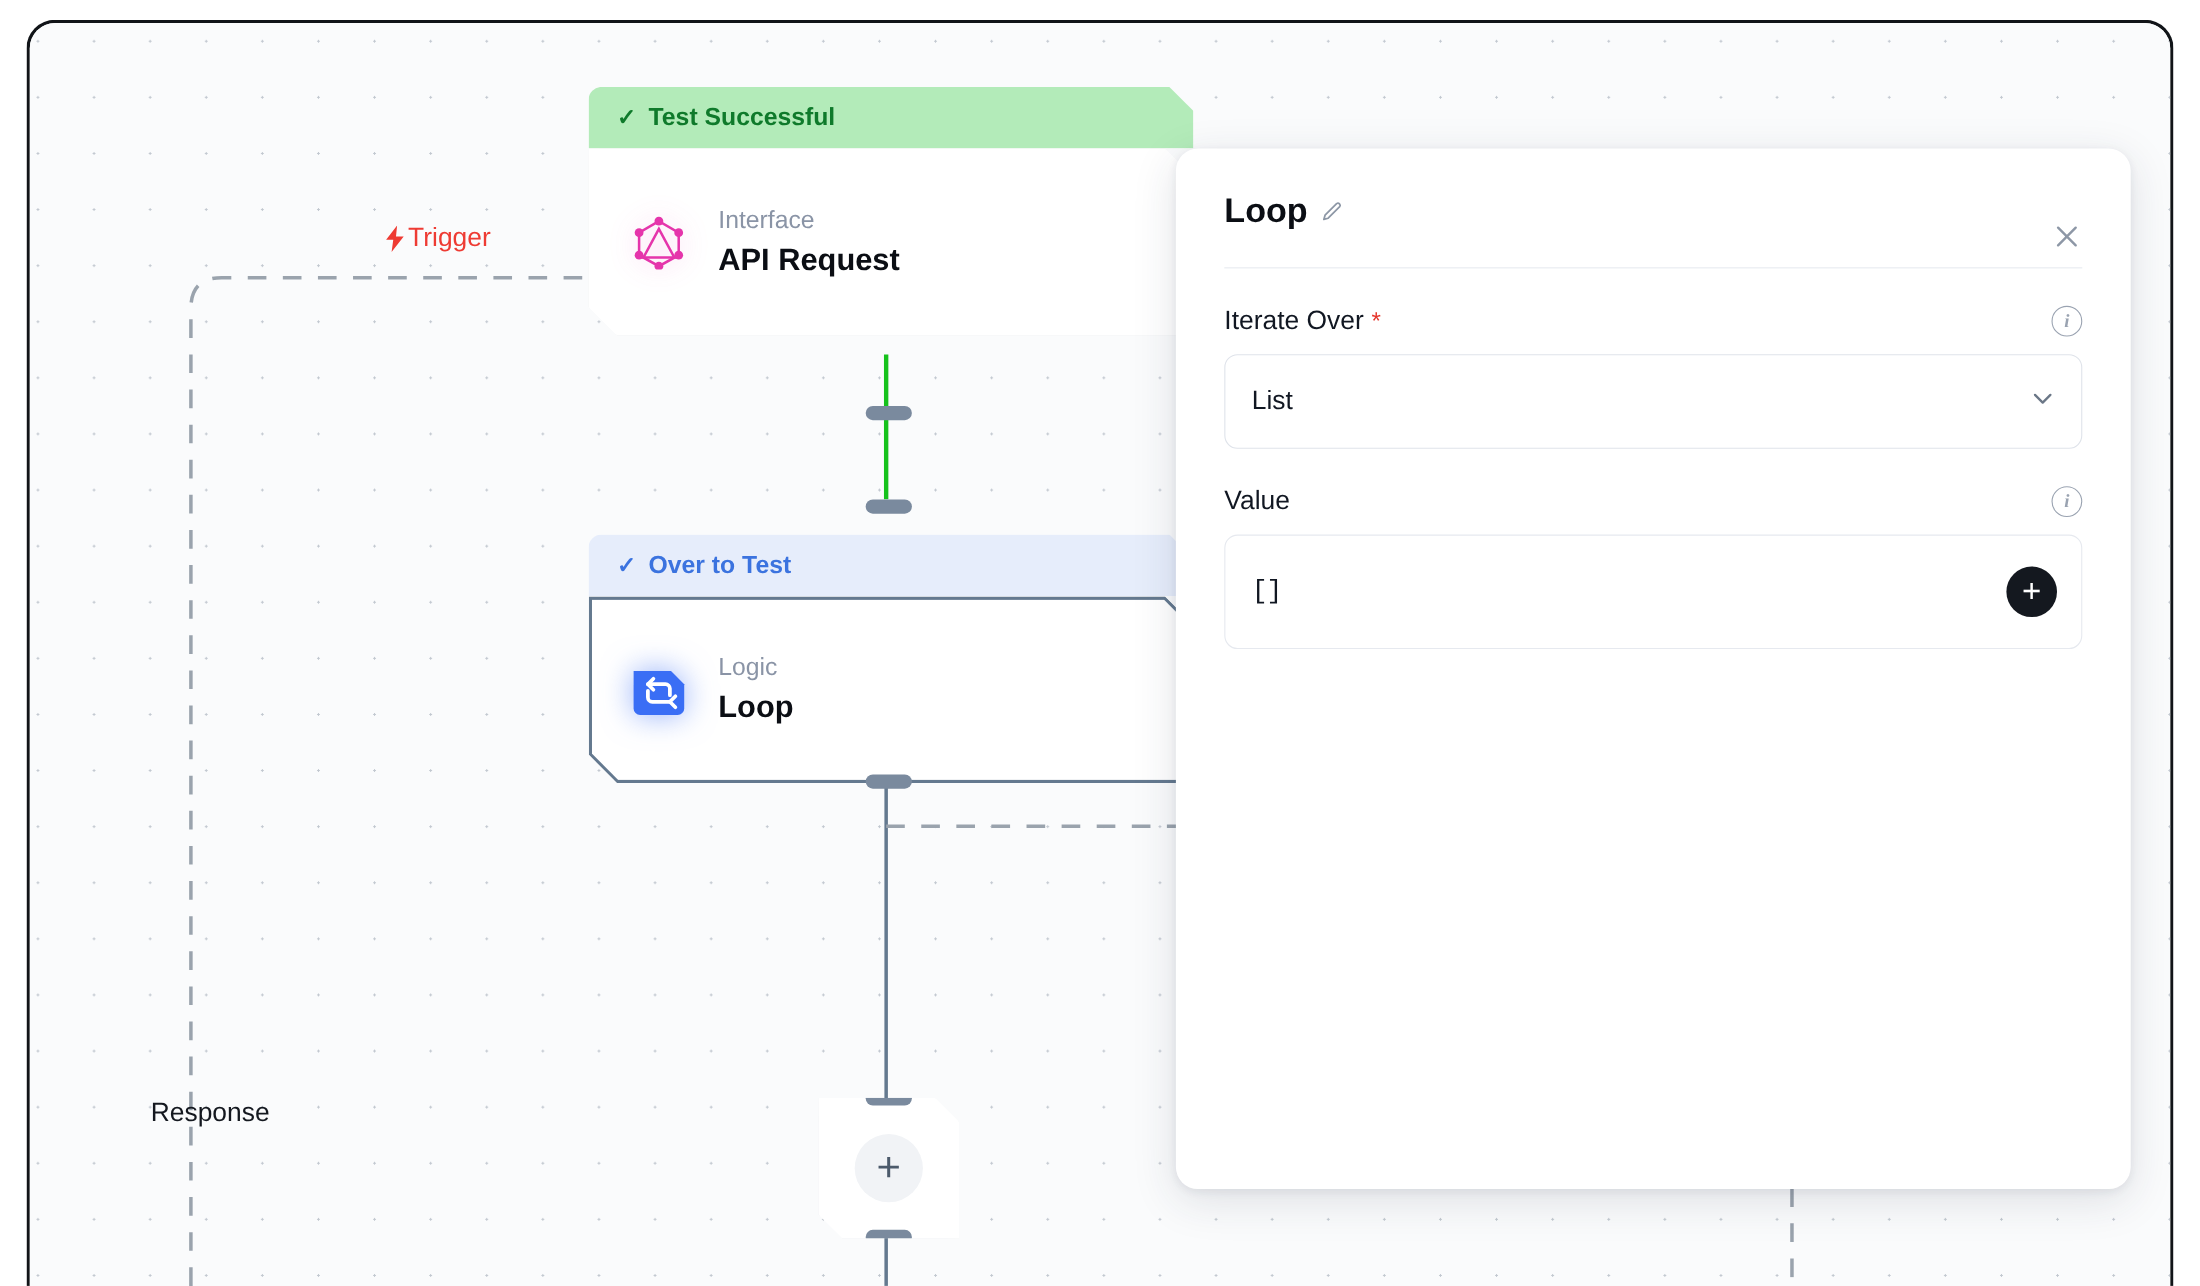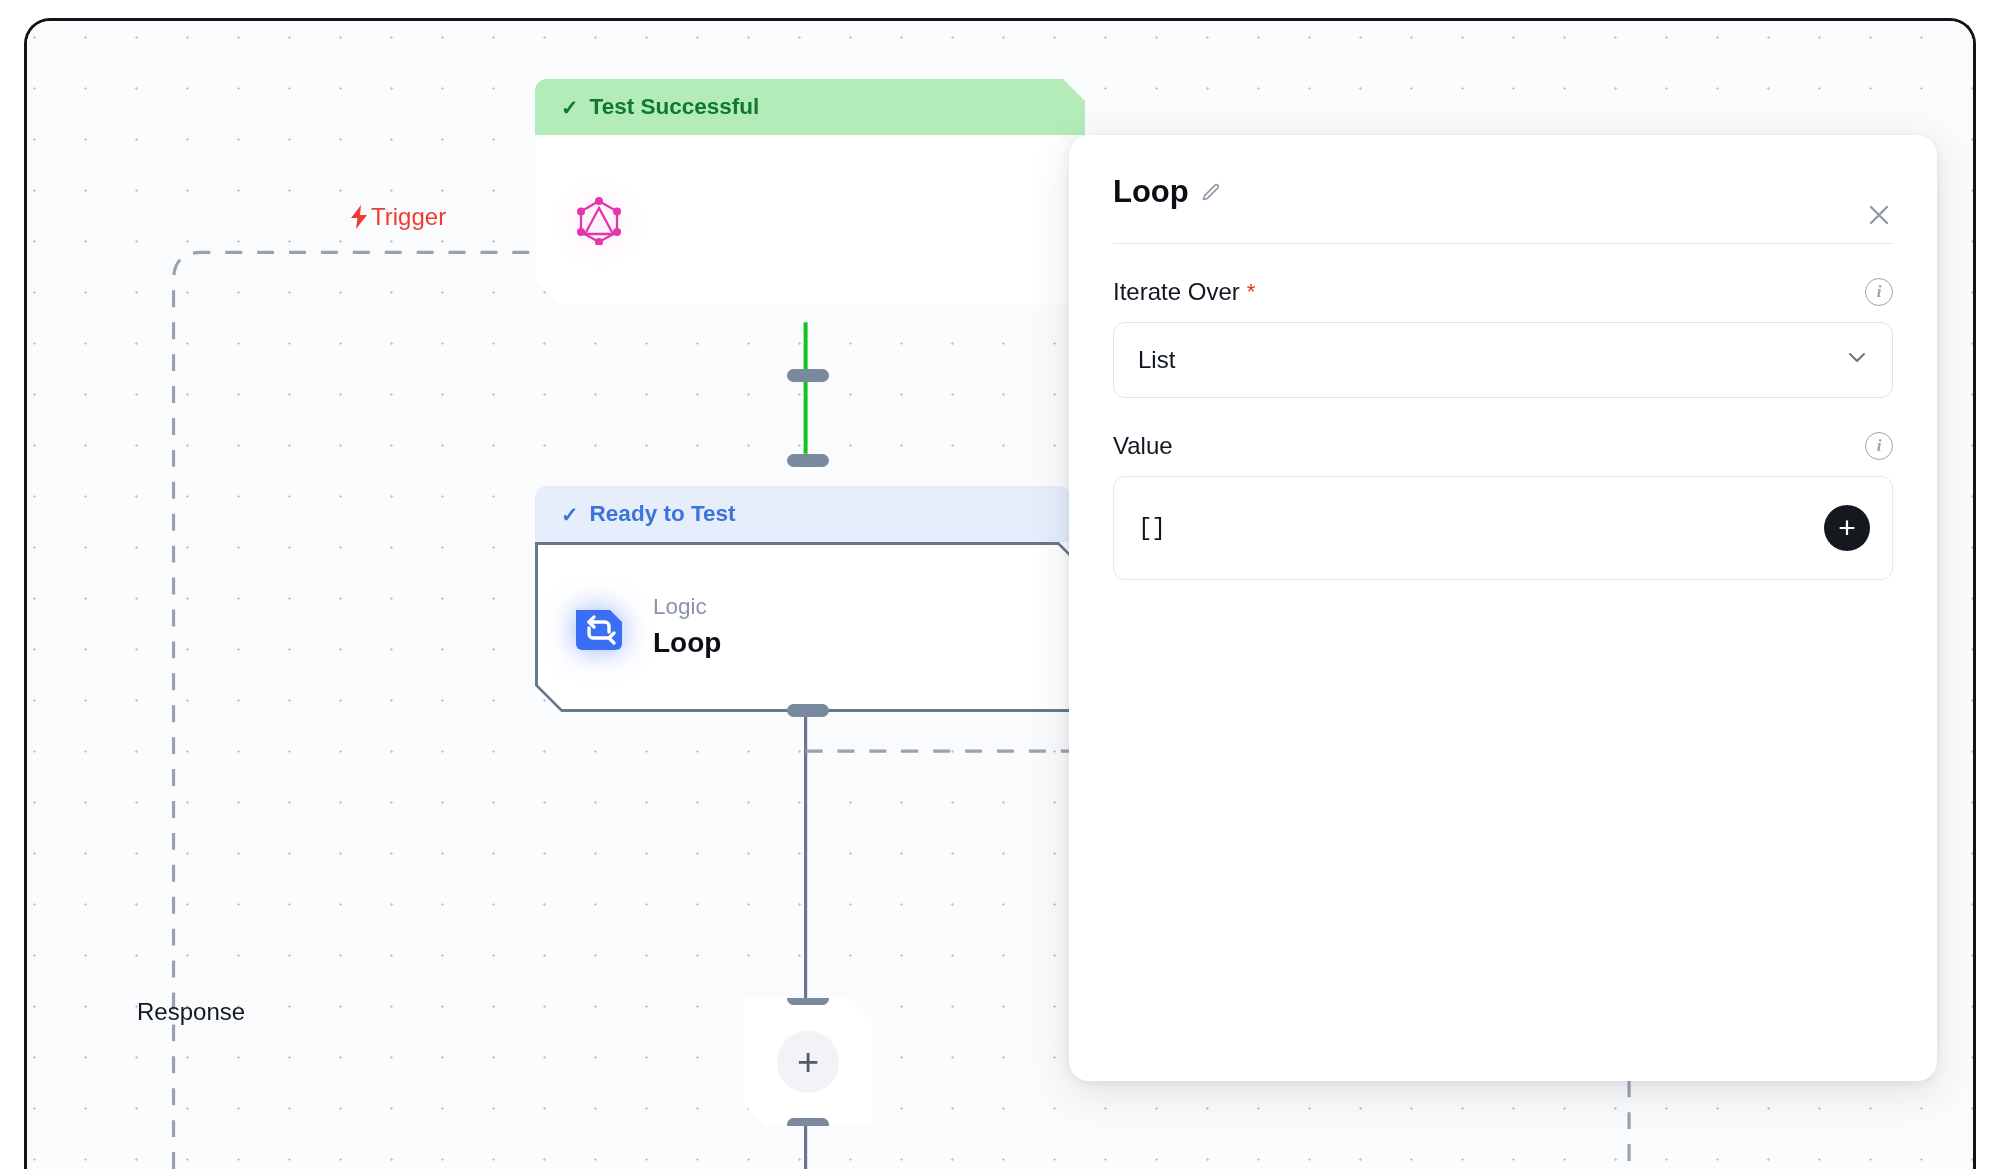--- a/index.html
+++ b/index.html
@@ -161,21 +161,21 @@
   .info-icon {
     width: 28px; height: 28px; border-radius: 50%;
     border: 1.6px solid #9aa3b1; color:#9aa3b1;
     display:flex; align-items:center; justify-content:center;
     font-size: 17px; font-family: "Liberation Serif", serif; font-style: italic; font-weight: 700;
     cursor: pointer;
   }
 
   .select-box {
     margin-top: 16px;
-    height: 76px;
+    height: 86px;
     border: 1.6px solid #dfe3ea;
     border-radius: 12px;
     display:flex; align-items:center; justify-content: space-between;
     padding: 0 22px 0 24px;
     font-size: 24px; color: #111722;
     cursor: pointer; background:#fff;
   }
   .value-box {
     margin-top: 16px;
     height: 104px;
@@ -250,29 +250,33 @@
             <g fill="#e535ab">
               <circle cx="23" cy="6" r="4"></circle>
               <circle cx="5" cy="16.5" r="4"></circle>
               <circle cx="41" cy="16.5" r="4"></circle>
               <circle cx="5" cy="37" r="4"></circle>
               <circle cx="41" cy="37" r="4"></circle>
               <circle cx="23" cy="47" r="4"></circle>
             </g>
           </svg>
         </div>
+        <div class="node-text">
+          <div class="node-kicker">Interface</div>
+          <div class="node-title">API Request</div>
+        </div>
       </div>
       <div class="handle" style="left:252px; top:290px;"></div>
     </div>
 
     <div class="node-wrap" id="node-loop" style="left:508px; top:465px; width:550px;">
       <div class="handle" style="left:252px; top:-32px;"></div>
       <div class="node-status status-ready">
         <span class="chk">✓</span>
-        <span>Ready to Test</span>
+        <span>Over to Test</span>
       </div>
       <div class="node-body">
         <div class="node-sel-border"></div>
         <div class="node-sel-inner"></div>
         <div class="node-icon glow-blue">
           <svg width="54" height="54" viewBox="0 0 54 54" aria-hidden="true">
             <path d="M4 10 H38 L50 22 V44 a6 6 0 0 1 -6 6 H10 a6 6 0 0 1 -6 -6 Z" fill="#3a6ef5"></path>
             <g fill="none" stroke="#ffffff" stroke-width="3.4" stroke-linecap="round" stroke-linejoin="round">
               <path d="M17 22 h16 a4 4 0 0 1 4 4 v6"></path>
               <path d="M37 38 h-16 a4 4 0 0 1 -4 -4 v-6"></path>

